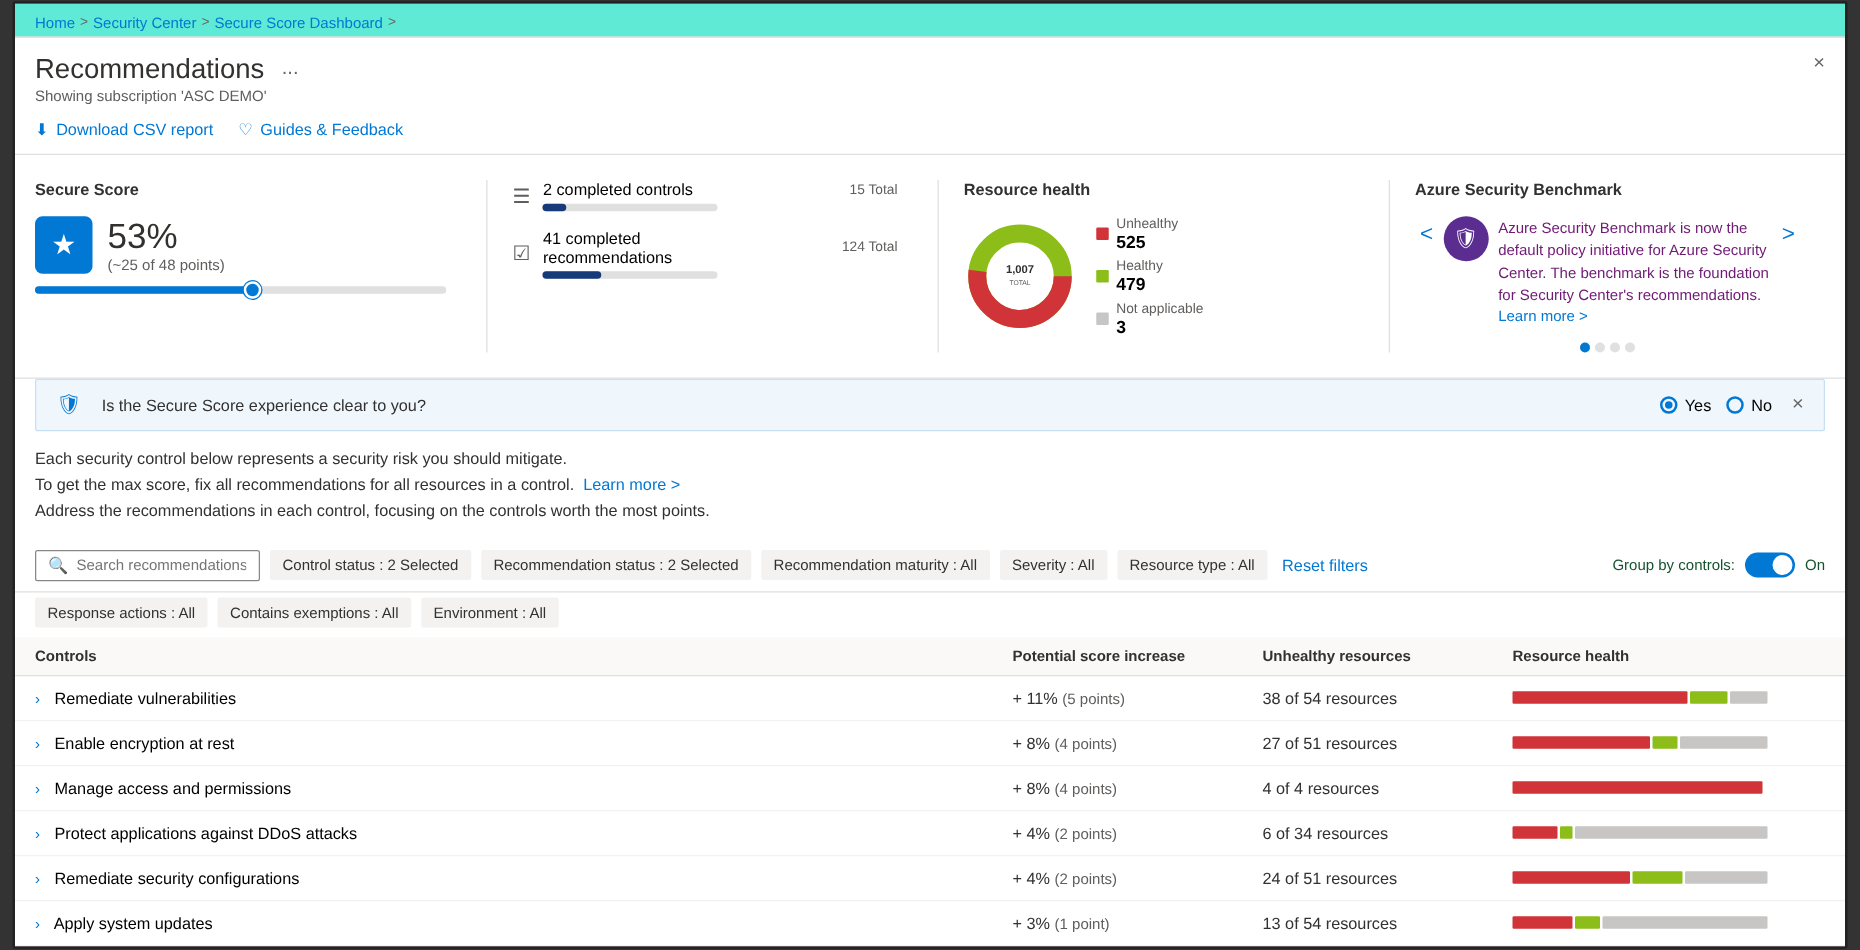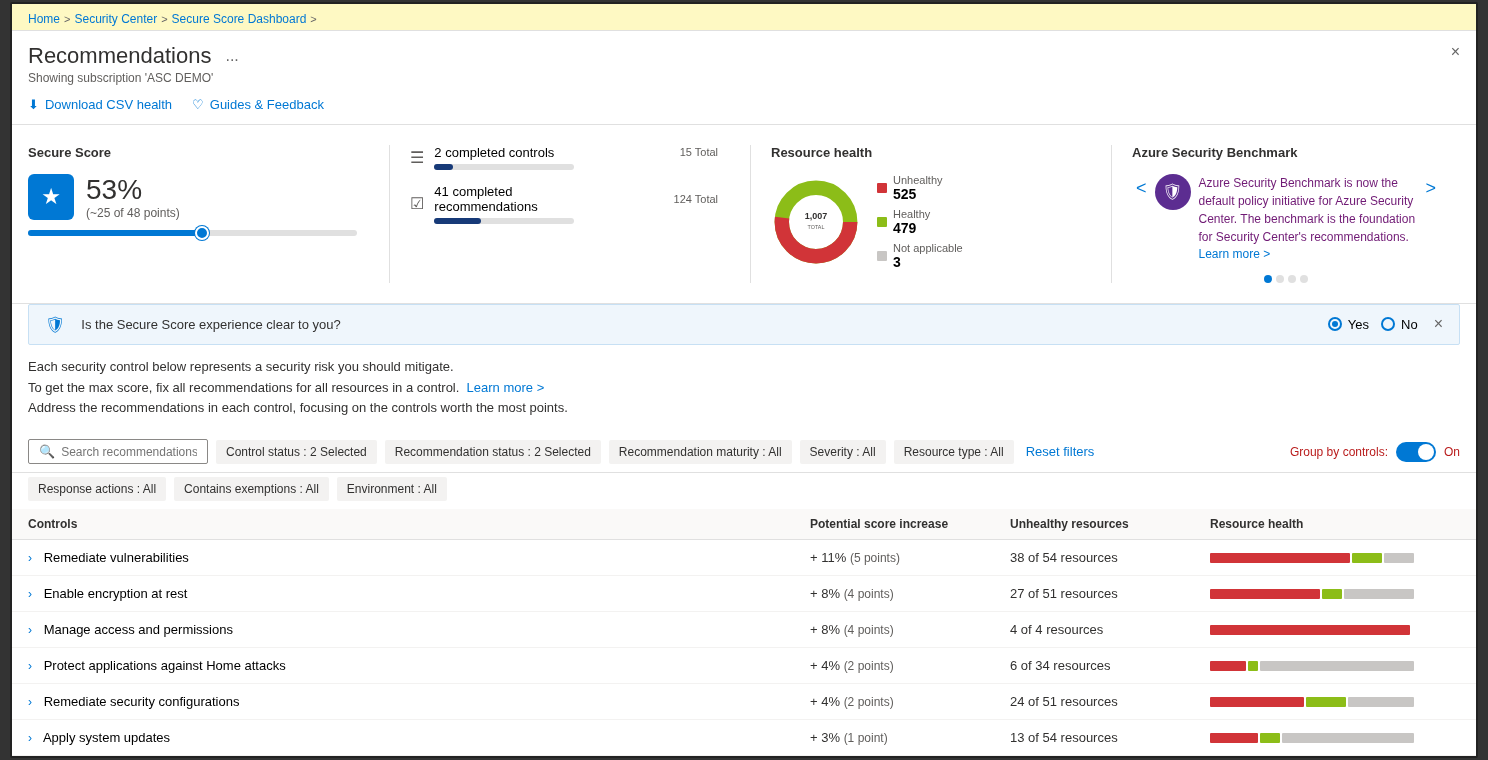--- a/index.html
+++ b/index.html
@@ -1,18 +1,18 @@
 <!DOCTYPE html>
 <html><head>
   <meta charset="utf-8">
   <style>
     * { box-sizing: border-box; margin: 0; padding: 0; }
     body { font-family: 'Segoe UI', Arial, sans-serif; font-size: 13px; background: #333; display: flex; justify-content: center; align-items: center; min-height: 100vh; }
     .window { width: 1468px; background: #fff; border: 2px solid #222; border-radius: 2px; overflow: hidden; }
-    .breadcrumb { background: #fef9c3; padding: 8px 16px 4px; display: flex; align-items: center; gap: 4px; font-size: 12px; color: #0078d4; border-bottom: 1px solid #e0e0e0; }
+    .breadcrumb { background: #5eead4; padding: 8px 16px 4px; display: flex; align-items: center; gap: 4px; font-size: 12px; color: #0078d4; border-bottom: 1px solid #e0e0e0; }
     .breadcrumb span { color: #0078d4; cursor: pointer; }
     .breadcrumb .sep { color: #666; font-size: 11px; }
     .header { padding: 12px 16px 8px; display: flex; align-items: flex-start; justify-content: space-between; }
     .header-left h1 { font-size: 22px; font-weight: 300; color: #323130; }
     .header-left .subtitle { font-size: 12px; color: #605e5c; margin-top: 2px; }
     .header-close { font-size: 16px; color: #666; cursor: pointer; background: none; border: none; }
     .toolbar { padding: 4px 16px 12px; display: flex; align-items: center; gap: 20px; border-bottom: 1px solid #e0e0e0; }
     .toolbar-btn { display: flex; align-items: center; gap: 6px; font-size: 13px; color: #0078d4; cursor: pointer; background: none; border: none; }
     .more-btn { color: #666; font-size: 16px; cursor: pointer; background: none; border: none; margin-left: 4px; }
     .panels { display: grid; grid-template-columns: 1fr 1fr 1fr 1fr; gap: 12px; padding: 20px 16px; border-bottom: 1px solid #e0e0e0; }
@@ -61,21 +61,21 @@
     .feedback-close { background: none; border: none; font-size: 16px; color: #666; cursor: pointer; }
     
     .info-text { padding: 0 16px 12px; font-size: 13px; color: #323130; line-height: 1.6; }
     .info-text a { color: #0078d4; cursor: pointer; }
     
     .filters { padding: 8px 16px; display: flex; align-items: center; gap: 8px; flex-wrap: wrap; border-bottom: 1px solid #e0e0e0; }
     .search-box { display: flex; align-items: center; gap: 6px; border: 1px solid #8a8886; padding: 4px 10px; border-radius: 2px; width: 180px; }
     .search-box input { border: none; outline: none; font-size: 12px; color: #323130; width: 100%; }
     .filter-chip { background: #f3f2f1; border: none; padding: 5px 10px; font-size: 12px; color: #323130; cursor: pointer; border-radius: 2px; white-space: nowrap; }
     .reset-filters { color: #0078d4; font-size: 13px; cursor: pointer; background: none; border: none; margin-left: 4px; }
-    .group-toggle { display: flex; align-items: center; gap: 8px; font-size: 12px; color: #b91c1c; margin-left: auto; }
+    .group-toggle { display: flex; align-items: center; gap: 8px; font-size: 12px; color: #14532d; margin-left: auto; }
     .toggle-switch { width: 40px; height: 20px; background: #0078d4; border-radius: 10px; position: relative; cursor: pointer; }
     .toggle-switch::after { content: ''; width: 16px; height: 16px; border-radius: 50%; background: white; position: absolute; top: 2px; right: 2px; }
     .filters-row2 { padding: 4px 16px 8px; display: flex; gap: 8px; }
     
     .table-header { display: grid; grid-template-columns: 1fr 200px 200px 250px; padding: 8px 16px; background: #faf9f8; border-bottom: 1px solid #e0e0e0; font-size: 12px; font-weight: 600; color: #323130; }
     .table-row { display: grid; grid-template-columns: 1fr 200px 200px 250px; padding: 10px 16px; border-bottom: 1px solid #f3f2f1; align-items: center; font-size: 13px; }
     .row-expand { color: #0078d4; cursor: pointer; margin-right: 8px; font-size: 12px; }
     .score-increase { color: #323130; }
     .score-pts { color: #605e5c; font-size: 12px; }
     .unhealthy { color: #323130; }
@@ -108,21 +108,21 @@
         <button class="more-btn">...</button>
       </div>
       <div class="subtitle">Showing subscription 'ASC DEMO'</div>
     </div>
     <button class="header-close">×</button>
   </div>
 
   <div class="toolbar">
     <button class="toolbar-btn">
       <span>⬇</span>
-      <span>Download CSV health</span>
+      <span>Download CSV report</span>
     </button>
     <button class="toolbar-btn">
       <span>♡</span>
       <span>Guides &amp; Feedback</span>
     </button>
   </div>
 
   <div class="panels">
 
     <div class="panel">
@@ -355,21 +355,21 @@
     <div class="unhealthy">4 of 4 resources</div>
     <div class="health-bar-container">
       <div class="health-bar h-red" style="width: 200px; min-width: 6px;"></div>
       <div class="health-bar h-green" style="width:0.0px;min-width:0px;"></div>
       <div class="health-bar h-gray" style="width:0.0px;min-width:0px;"></div>
     </div>
   </div>
         <div class="table-row">
     <div>
       <span class="row-expand">›</span>
-      <span>Protect applications against Home attacks</span>
+      <span>Protect applications against DDoS attacks</span>
     </div>
     <div>
       <span class="score-increase">+ 4%</span>
       <span class="score-pts"> (2 points)</span>
     </div>
     <div class="unhealthy">6 of 34 resources</div>
     <div class="health-bar-container">
       <div class="health-bar h-red" style="width: 36px; min-width: 6px;"></div>
       <div class="health-bar h-green" style="width: 10px; min-width: 6px;"></div>
       <div class="health-bar h-gray" style="width: 154px; min-width: 6px;"></div>

